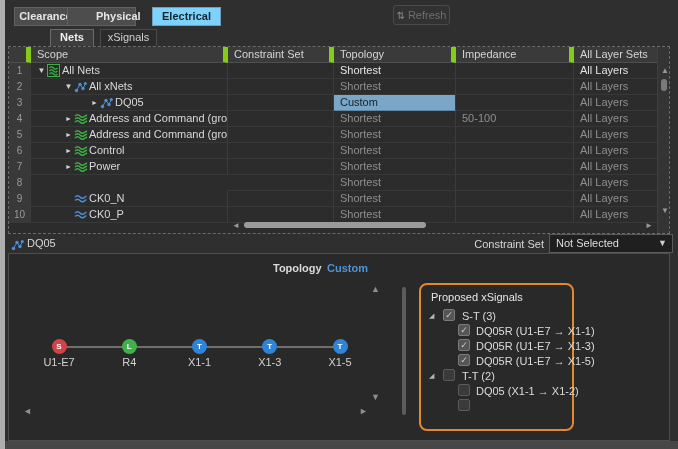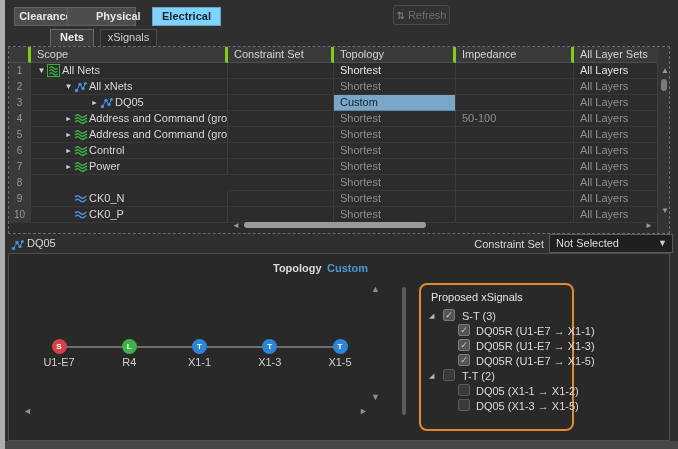--- a/index.html
+++ b/index.html
@@ -29,21 +29,21 @@
     font-family:"Liberation Sans", sans-serif; font-weight:bold; }
   #search-box input::placeholder { color:#d8d8d8; opacity:1; }
 
   
   .view-tab { top:29px; height:17px; line-height:15px; text-align:center; font-size:11px;
     color:#cfcfcf; background:#2b2b2b; border:1px solid #4a4a4a; border-bottom:none; }
   .view-tab.active { background:#3e3e3e; border-color:#6a6a6a; color:#f0f0f0; font-weight:bold; }
 
   
   #table { left:8px; top:46px; width:662px; height:188px; background:#2c2c2c; border:1px dashed #6b6b6b; }
-  .hdr-cell { top:0; height:16px; background:#3a3a3a; border-right:3px solid #84cc16;
+  .hdr-cell { top:0; height:16px; background:#3a3a3a; border-right:5px solid #84cc16;
     border-bottom:1px solid #4e4e4e; font-size:11px; color:#d4d4d4; line-height:15px; padding-left:6px; }
   .row { left:0; width:646px; height:16px; }
   .cell { top:0; height:16px; border-right:1px solid #3c3c3c; border-bottom:1px solid #383838;
     font-size:11px; line-height:15px; overflow:hidden; white-space:nowrap; }
   .numcell { background:#393939; color:#9a9a9a; text-align:center; font-size:10px; }
   .scopecell { color:#d8d8d8; display:flex; align-items:center; }
   .expander { display:inline-block; width:11px; font-size:8px; color:#d2d2d2; text-align:center; flex:0 0 11px; }
   .rowicon { display:inline-flex; width:15px; flex:0 0 15px; align-items:center; }
   .dim { color:#8f8f8f; }
   .bright { color:#e4e4e4; }
@@ -363,18 +363,17 @@
             <span class="tree-exp">◢</span>
             <span class="cbx" style="left:22px;"></span>
             <span class="tree-label" style="left:41px;">T-T (2)</span>
           </div>
           <div class="abs tree-row" style="top: 98px;">
             <span class="cbx" style="left:37px;"></span>
             <span class="tree-label" style="left:55px;">DQ05 (X1-1 → X1-2)</span>
           </div>
           <div class="abs tree-row" style="top: 113px;">
             <span class="cbx" style="left:37px;"></span>
-            <span class="tree-label" style="left:55px;">DQ05 (X1-3 → X1-5)</span>
           </div>
         </div>
     </div>
   </div>
 </div>
 
 </body></html>

